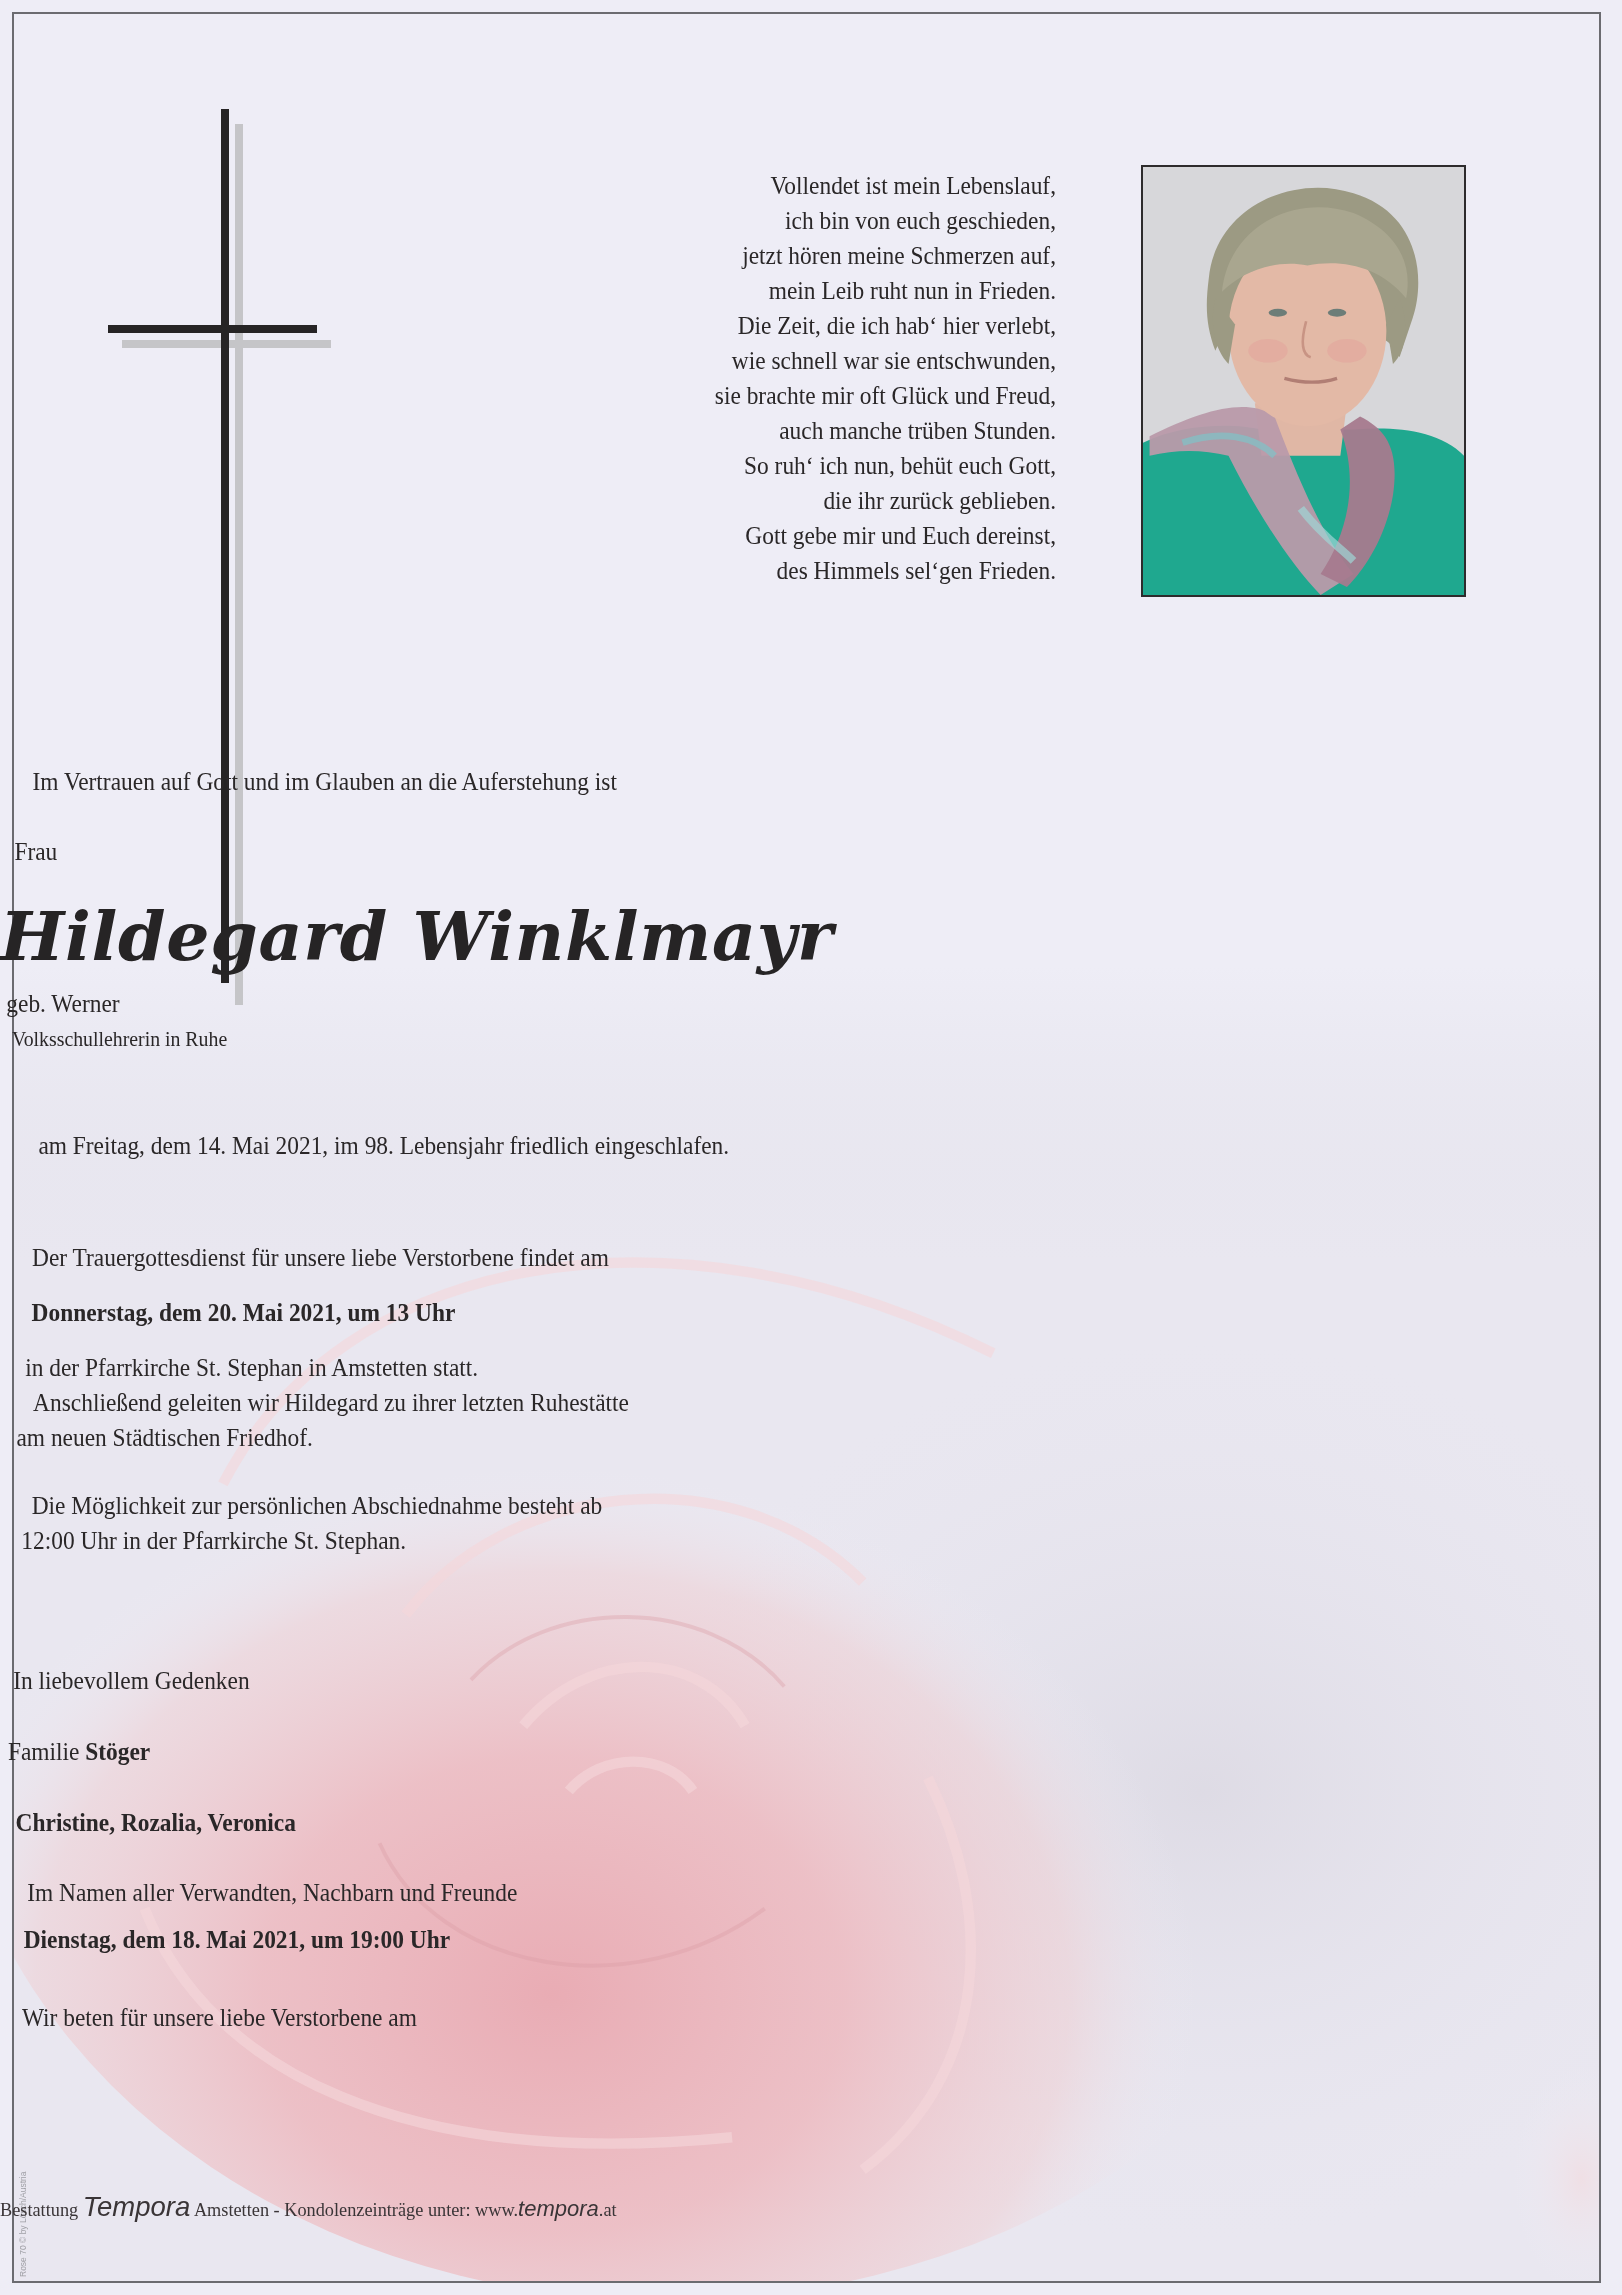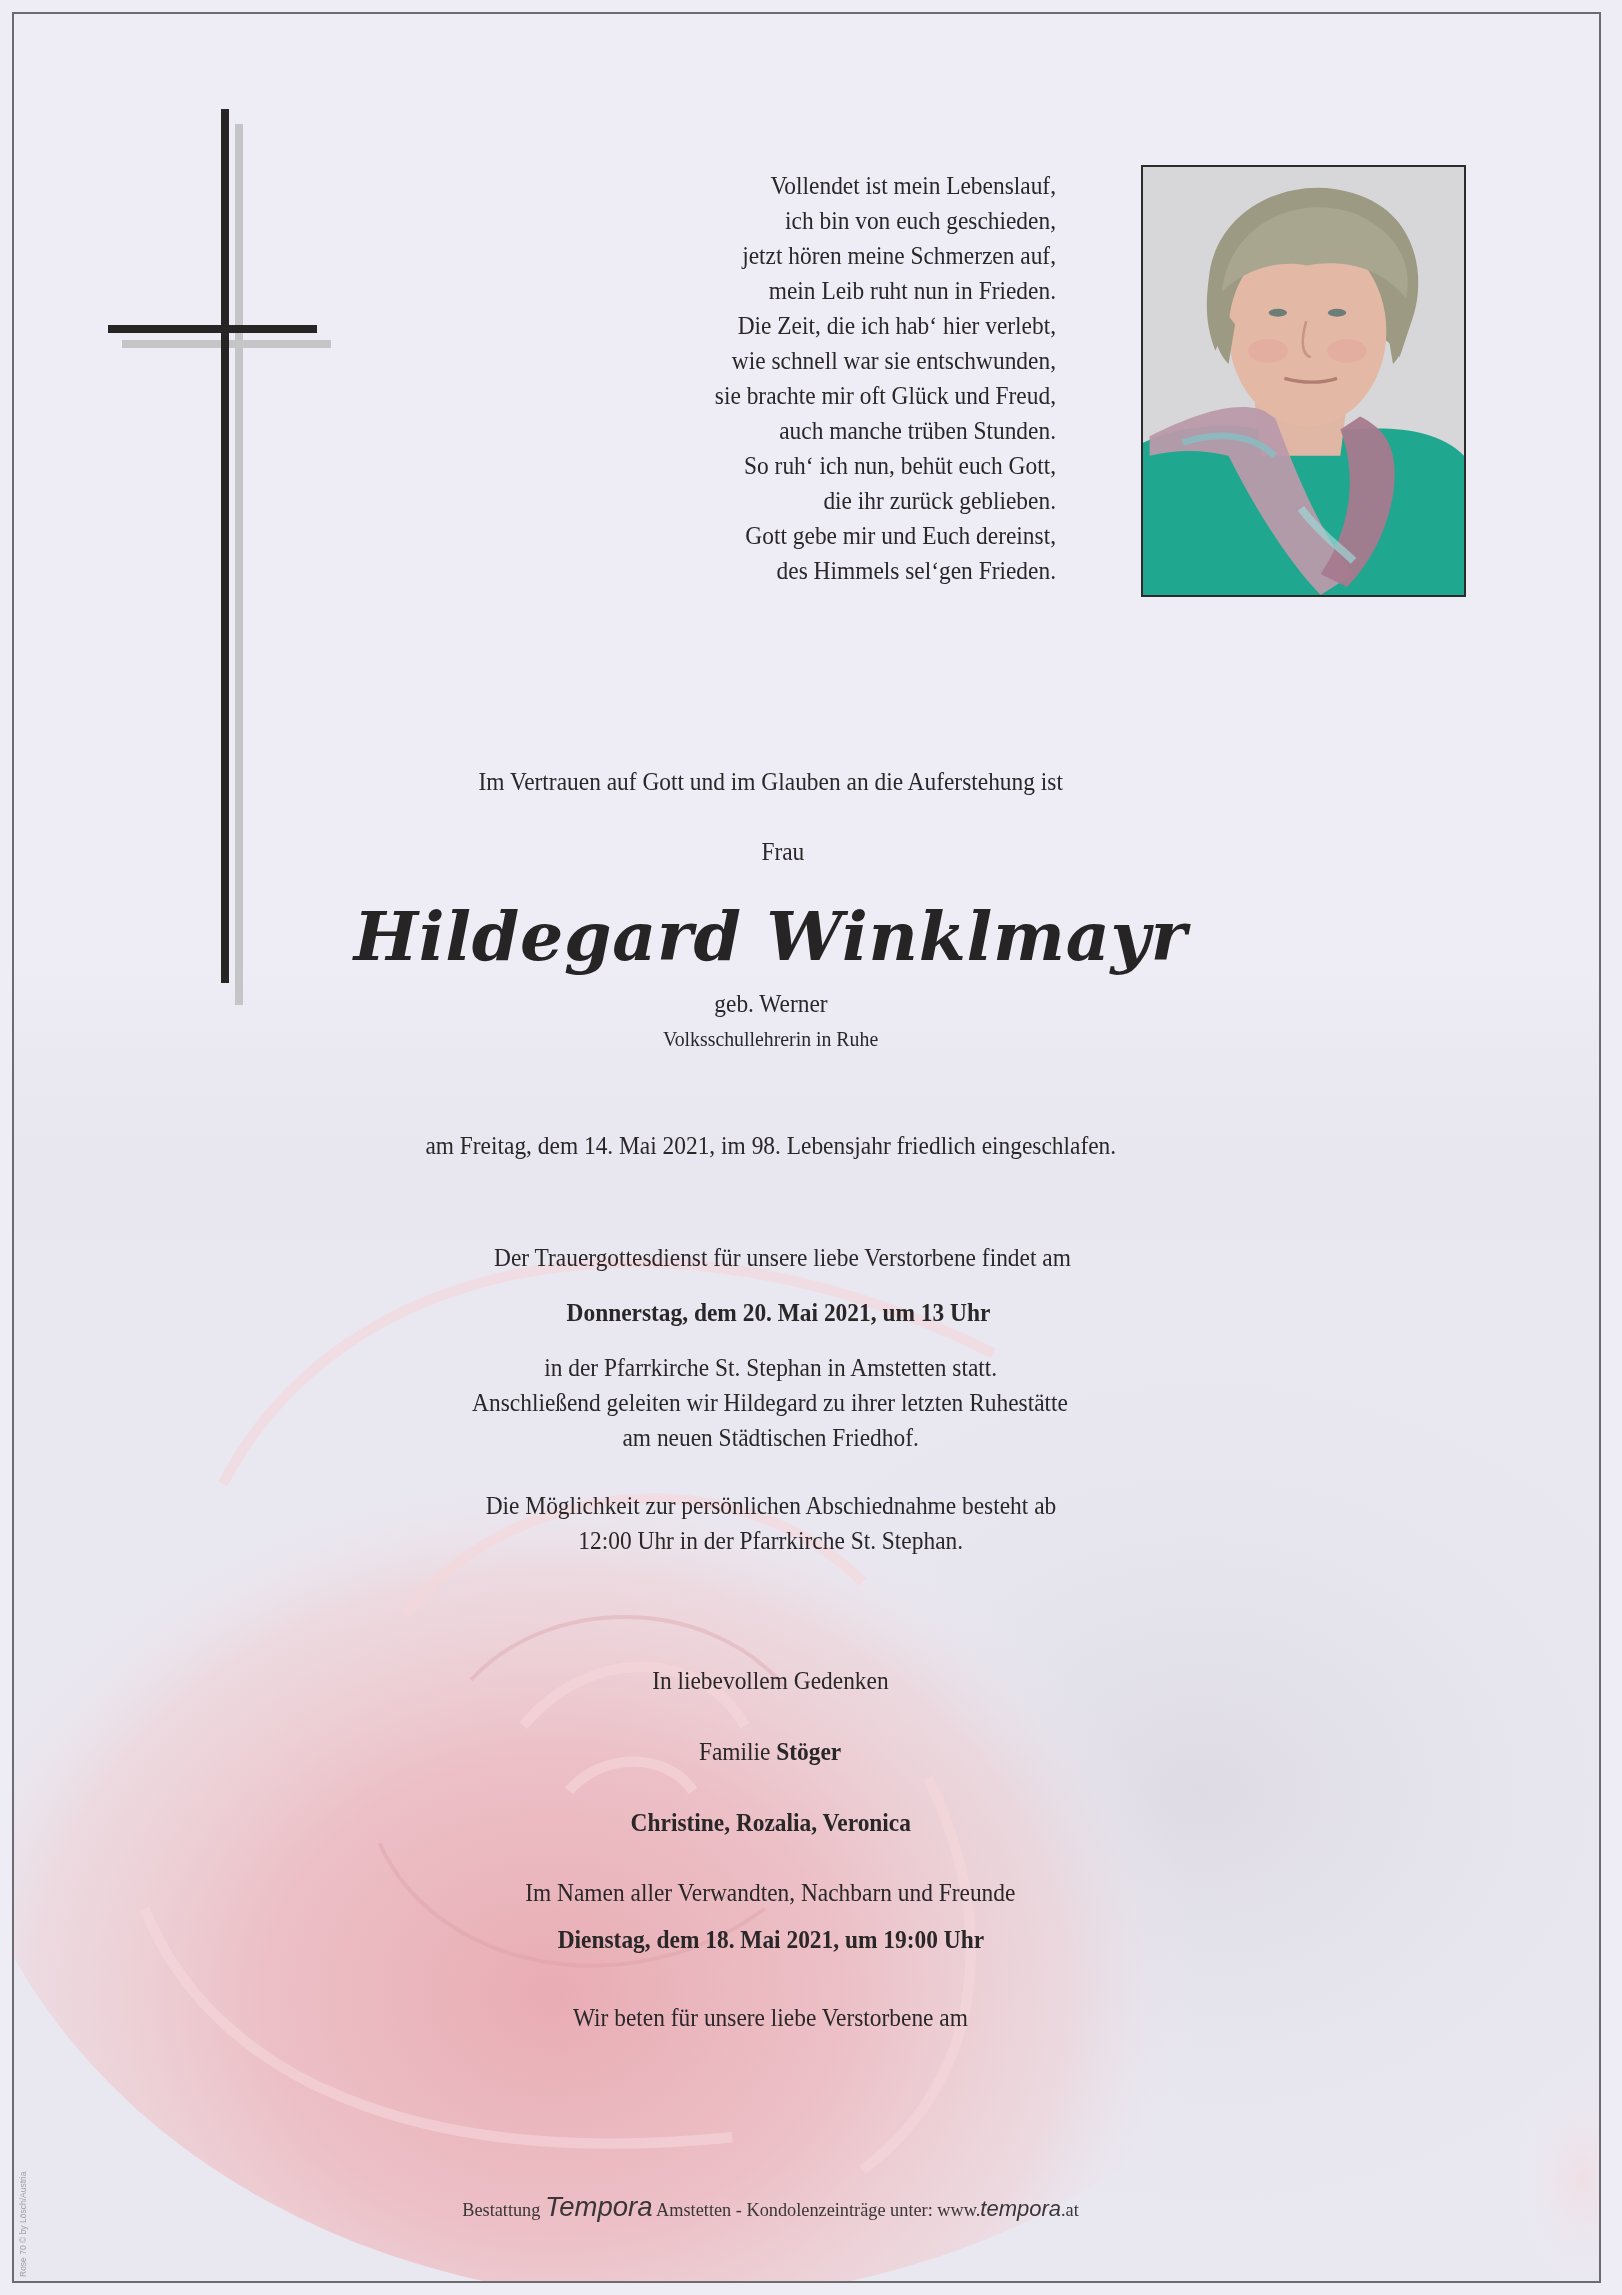--- a/index.html
+++ b/index.html
@@ -36,21 +36,21 @@
   .poem .line { display: block; }
 
   
   .photo {
     position: absolute; left: 1141px; top: 165px; width: 325px; height: 432px;
     border: 2.6px solid #2d2b2c; box-sizing: border-box; background: #d6d6d9; overflow: hidden;
   }
   .photo svg { width: 100%; height: 100%; display: block; }
 
   
-  .block { position: absolute; left: 0; width: 1541px; text-align: center; }
+  .block { position: absolute; left: 0; width: 1541px; text-align: left; }
   .t40 { font-size: 26px; line-height: 35px; }
   .t34 { font-size: 22px; }
   .bold { font-weight: bold; }
   .narrow { display: inline-block; transform: scaleX(0.9); transform-origin: center; }
 
   .name {
     font-family: "DejaVu Serif", serif; font-style: italic; font-weight: bold;
     font-size: 68px; letter-spacing: 0.7px; color: #262425;
   }
 
@@ -183,21 +183,21 @@
 </div>
 
 <div class="block t34" style="top:1026px;">
   <span class="narrow">Volksschullehrerin in Ruhe</span>
 </div>
 
 <div class="block t40" style="top:1128px;">
   <span class="narrow">am Freitag, dem 14. Mai 2021, im 98. Lebensjahr friedlich eingeschlafen.</span>
 </div>
 
-<div class="block t40" style="top:1240px;padding-left:12px;">
+<div class="block t40" style="top:1240px;">
   <span class="narrow">Der Trauergottesdienst für unsere liebe Verstorbene findet am</span>
 </div>
 
 <div class="block t40 bold" style="top:1295px;margin-left:8px;">
   <span class="narrow">Donnerstag, dem 20. Mai 2021, um 13 Uhr</span>
 </div>
 
 <div class="block t40" style="top:1350px;">
   <div><span class="narrow">in der Pfarrkirche St. Stephan in Amstetten statt.</span></div>
   <div><span class="narrow">Anschließend geleiten wir Hildegard zu ihrer letzten Ruhestätte</span></div>

